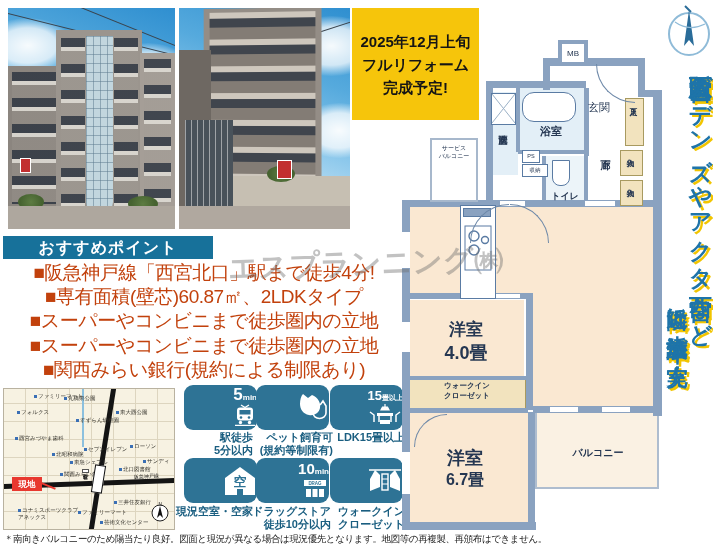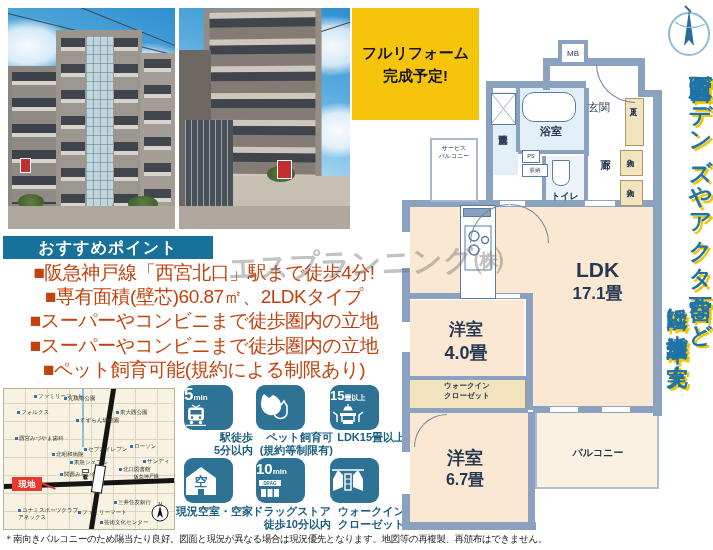--- a/index.html
+++ b/index.html
@@ -50,21 +50,21 @@
   .road{position:absolute;background:#141414;z-index:2;}
   .genchi{position:absolute;left:8px;top:88px;width:30px;height:14px;background:#e8382f;color:#fff;
           font-size:8.5px;font-weight:bold;text-align:center;line-height:14px;z-index:6;}
   .station{position:absolute;left:89px;top:76px;width:11px;height:28px;background:#fff;border:1.5px solid #111;
            transform:rotate(9deg);z-index:5;box-sizing:border-box;}
   .stlabel{position:absolute;left:78px;top:80px;font-size:4.5px;background:#fff;border:.5px solid #555;
            writing-mode:vertical-rl;padding:1px 0;z-index:6;color:#111;}
   .raillabel{position:absolute;left:130px;top:84px;font-size:5px;color:#222;transform:rotate(-3deg);z-index:5;}
   
   .btile{position:absolute;width:49px;height:45px;background:#2e7395;border-radius:9px;color:#fff;
-         display:flex;flex-direction:column;align-items:flex-start;justify-content:center;overflow:hidden;}
+         display:flex;flex-direction:column;align-items:flex-end;justify-content:center;overflow:hidden;padding-left:24px;}
   .blabel{position:absolute;text-align:right;color:#1a5e80;font-weight:bold;font-size:11px;line-height:12.5px;white-space:nowrap;}
   .bt-top{font-weight:bold;line-height:12px;}
   
   .disc{position:absolute;left:4px;top:533px;font-size:9.5px;color:#1a1a1a;letter-spacing:-0.4px;white-space:nowrap;}
 </style>
 </head>
 <body>
 
 <div class="page">
 
@@ -102,31 +102,32 @@
     <div class="bld" style="left:0px;top:42px;width:32px;height:160px;background:#6e6862;"></div>
     <div class="bld" style="left:6px;top:112px;width:48px;height:90px;background:#49525a;
          background-image:repeating-linear-gradient(90deg,rgba(230,230,230,.55) 0 1px,transparent 1px 6px);"></div>
     <div class="abs" style="left:54px;top:168px;width:117px;height:30px;background:#c6bfb2;"></div>
     <div class="bush" style="left:88px;top:158px;width:28px;height:16px;"></div>
     <div class="redsign" style="left:98px;top:152px;width:13px;height:17px;"></div>
     <div class="abs" style="left:0;top:198px;width:171px;height:23px;background:#b0a89f;"></div>
   </div>
 
   <div class="ybadge">
+    <div>2025年12月上旬</div>
     <div>フルリフォーム</div>
     <div>完成予定!</div>
   </div>
 
   <div class="rec-head">おすすめポイント</div>
   <div class="bullets">
     <div>■阪急神戸線「西宮北口」駅まで徒歩4分!</div>
     <div>■専有面積(壁芯)60.87㎡、2LDKタイプ</div>
     <div>■スーパーやコンビニまで徒歩圏内の立地</div>
     <div>■スーパーやコンビニまで徒歩圏内の立地</div>
-    <div>■ペット飼育可能(規約による制限あり)</div>
+    <div>■関西みらい銀行(規約による制限あり)</div>
   </div>
 
   <div class="wmark">エスプランニング㈱</div>
 
   <div id="plan">
 
     <div class="room cream" style="left:10px;top:183px;width:245px;height:202px;"></div>
     <div class="room cream" style="left:8px;top:276px;width:118px;height:80px;border:2px solid #fff;box-sizing:border-box;"></div>
     <div class="room tan" style="left:8px;top:356px;width:118px;height:31px;"></div>
     <div class="room cream" style="left:4px;top:390px;width:124px;height:112px;"></div>
@@ -207,24 +208,20 @@
     <div class="arc" style="left:14px;top:392px;width:32px;height:32px;border-right:none;border-bottom:none;border-radius:100% 0 0 0;"></div>
 
     <div class="plab" style="left:188px;top:78px;width:50px;font-size:11px;font-weight:normal;text-align:left;">玄関</div>
     <div class="plab pv" style="left:228px;top:80px;font-size:7.5px;font-weight:bold;">下足入</div>
     <div class="plab pv" style="left:225px;top:131px;font-size:7.5px;font-weight:bold;">物入</div>
     <div class="plab pv" style="left:225px;top:161px;font-size:7.5px;font-weight:bold;">物入</div>
     <div class="plab pv" style="left:198px;top:130px;font-size:10px;font-weight:bold;">廊下</div>
     <div class="plab" style="left:146px;top:168px;width:38px;font-size:9px;font-weight:bold;">トイレ</div>
     <div class="plab" style="left:126px;top:102px;width:50px;font-size:11px;font-weight:bold;">浴室</div>
     <div class="plab pv" style="left:96px;top:106px;font-size:9px;font-weight:bold;">洗面室</div>
-    <div class="plab" style="left:150px;top:236px;width:95px;">
-      <div style="font-size:21px;font-weight:bold;">LDK</div>
-      <div style="font-size:17px;font-weight:bold;">17.1畳</div>
-    </div>
     <div class="plab" style="left:14px;top:296px;width:104px;">
       <div style="font-size:17px;font-weight:bold;">洋室</div>
       <div style="font-size:18px;font-weight:bold;">4.0畳</div>
     </div>
     <div class="plab" style="left:12px;top:359px;width:110px;font-size:7.5px;line-height:10px;font-weight:bold;">
       <span>ウォークイン</span><br>
       <span>クローゼット</span>
     </div>
     <div class="plab" style="left:8px;top:424px;width:114px;">
       <div style="font-size:18px;font-weight:bold;">洋室</div>

